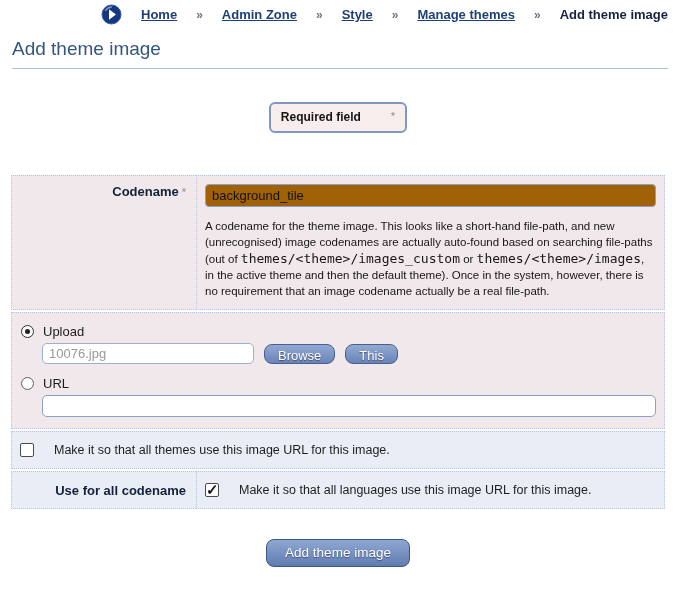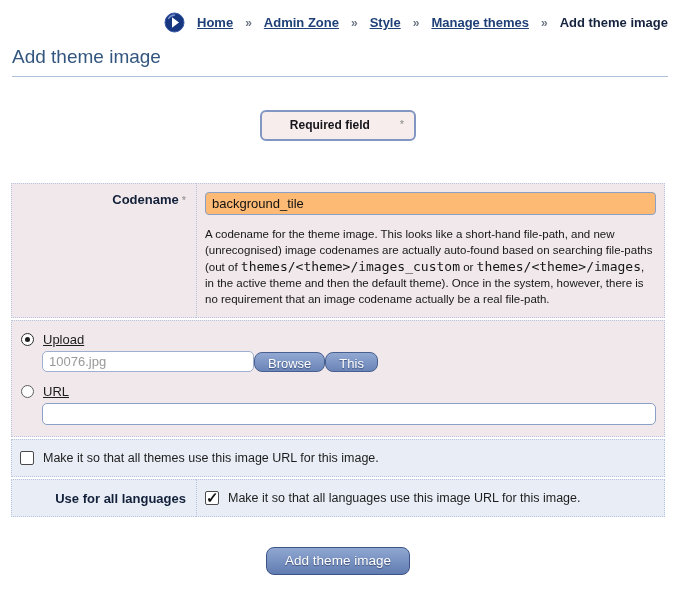--- a/index.html
+++ b/index.html
@@ -8,42 +8,42 @@
     width:676px; height:589px;
     background:#ffffff;
     font-family:"Liberation Sans", sans-serif;
     color:#1a1a1a;
     overflow:hidden;
   }
 
   
   .breadcrumb {
     display:flex; justify-content:flex-end; align-items:center;
-    gap:12px; padding:12px 8px 0 0;
+    gap:19px; padding:4px 8px 0 0;
     font-size:13px; font-weight:bold; white-space:nowrap;
   }
   .bc-icon { width:21px; height:21px; display:inline-flex; flex:none; }
   .bc-link { color:#1e3f77; text-decoration:underline; cursor:pointer; }
   .bc-sep { color:#6e7685; font-size:12px; }
   .bc-current { color:#16233f; }
 
   
   h1.page-title {
     font-size:19px; font-weight:normal; color:#33567e;
     margin:13px 8px 0 12px; padding:0 0 8px 0;
     border-bottom:1px solid #aebfd9;
   }
 
   
   .legend {
     display:flex; justify-content:space-between; align-items:flex-start;
     min-width:136px; width:-moz-fit-content; width:fit-content;
     margin:33px auto 0;
     border:2px solid #8296c2; border-radius:6px;
-    background:#f7eded; padding:6px 10px 7px 28px;
+    background:#f7eded; padding:6px 10px 7px 10px;
   }
   .legend-label { font-size:12px; font-weight:bold; color:#15151a; }
   .legend-ast { font-size:11px; color:#8a8a8a; margin-left:30px; }
 
   
   .form-table { margin:42px 11px 15px 11px; }
   .row { display:flex; margin-bottom:2px; }
   .cell { border:1px dotted #b6c4dd; }
   .required-row .cell { background:#f0e8ea; }
   .optional-row .cell { background:#e9eef6; }
@@ -56,44 +56,44 @@
   .ast { font-weight:normal; font-size:11px; color:#8a8a8a; margin-left:3px; }
   .v-center { display:flex; align-items:center; justify-content:flex-end; }
   .check-row .label-cell, .check-row .content-cell { padding-top:0; padding-bottom:0; }
   .check-row .content-cell { display:flex; align-items:center; min-height:38px; }
 
   
   .text-input {
     width:calc(100% - 2px); height:23px;
     border:1px solid #8ba0c6; border-radius:4px;
     padding:2px 6px; font-size:13px; font-family:inherit; color:#111;
-    background:#fdba74;
+    background:#a16207;
   }
   .description { margin:12px 2px 2px 0; font-size:11.5px; line-height:1.36; color:#161616; }
   .mono { font-family:"DejaVu Sans Mono", monospace; font-weight:normal; font-size:13px; }
 
-  .choice-line { display:flex; align-items:center; gap:9px; font-size:13px; color:#1d1d1d; margin:3px 0 4px 1px;text-decoration:underline; }
-  .file-line { display:flex; align-items:center; gap:0; margin:2px 0 12px 22px; }
+  .choice-line { display:flex; align-items:center; gap:9px; font-size:13px; color:#1d1d1d; margin:3px 0 4px 1px; }
+  .file-line { display:flex; align-items:center; gap:10px; margin:2px 0 12px 22px; }
   .file-input {
     width:212px; height:21px; border:1px solid #9db0d0; border-radius:5px;
     padding:1px 6px; font-size:13px; font-family:inherit; color:#999; background:#fff;
   }
   .url-input {
     display:block; margin:3px 2px 3px 22px; width:calc(100% - 24px); height:22px;
     border:1px solid #8ba0c6; border-radius:5px; background:#fff;
     padding:2px 6px; font-size:13px; font-family:inherit; color:#111;
   }
   .btn {
     background:linear-gradient(#92a9d2, #6a84b8);
     border:1px solid #47608f; border-radius:8px;
     color:#fff; font-size:13px; font-family:inherit;
     padding:3px 13px 0 13px; cursor:pointer;
     text-shadow:0 1px 1px rgba(20,30,60,.55);
   }
-  .check-line { display:flex; gap:9px; font-size:12.5px; color:#1d1d1d; }
+  .check-line { display:flex; gap:20px; font-size:12.5px; color:#1d1d1d; }
 
   input[type=radio] {
     appearance:none; -webkit-appearance:none;
     width:13px; height:13px; border:1px solid #5f5f5f; border-radius:50%;
     background:#fdfdfd; margin:0; position:relative; flex:none; cursor:pointer;
   }
   input[type=radio]:checked { border-color:#2e2e2e; }
   input[type=radio]:checked::after {
     content:""; position:absolute; left:3px; top:3px;
     width:5px; height:5px; border-radius:50%; background:#1f1f1f;
@@ -185,21 +185,21 @@
     <div class="cell content-cell">
       <div class="check-line">
         <input type="checkbox" style="">
         <label>Make it so that all themes use this image URL for this image.</label>
       </div>
     </div>
   </div>
 
   <div class="row optional-row check-row">
     <div class="cell label-cell v-center">
-      <span>Use for all languages</span>
+      <span>Use for all codename</span>
     </div>
     <div class="cell content-cell">
       <div class="check-line">
         <input type="checkbox" checked="" style="">
         <label>Make it so that all languages use this image URL for this image.</label>
       </div>
     </div>
   </div>
 
 </div>

